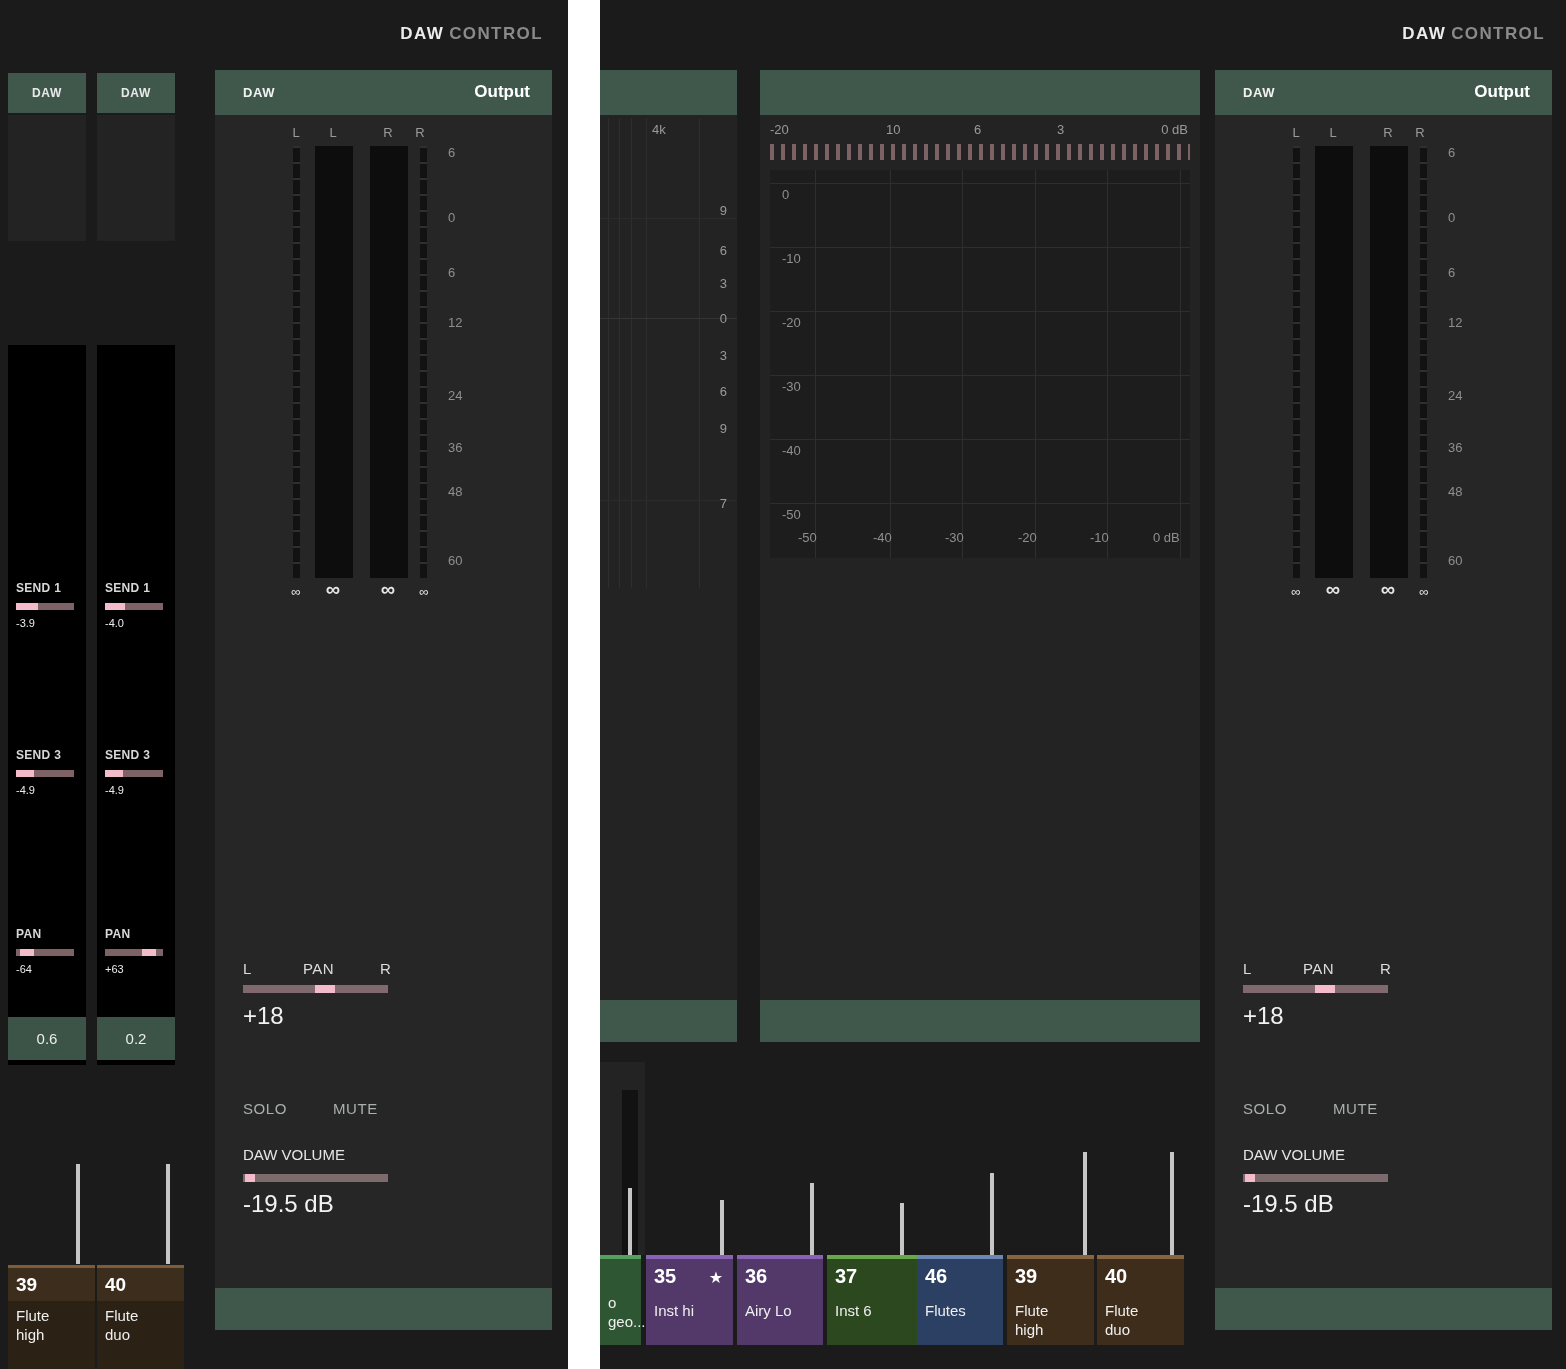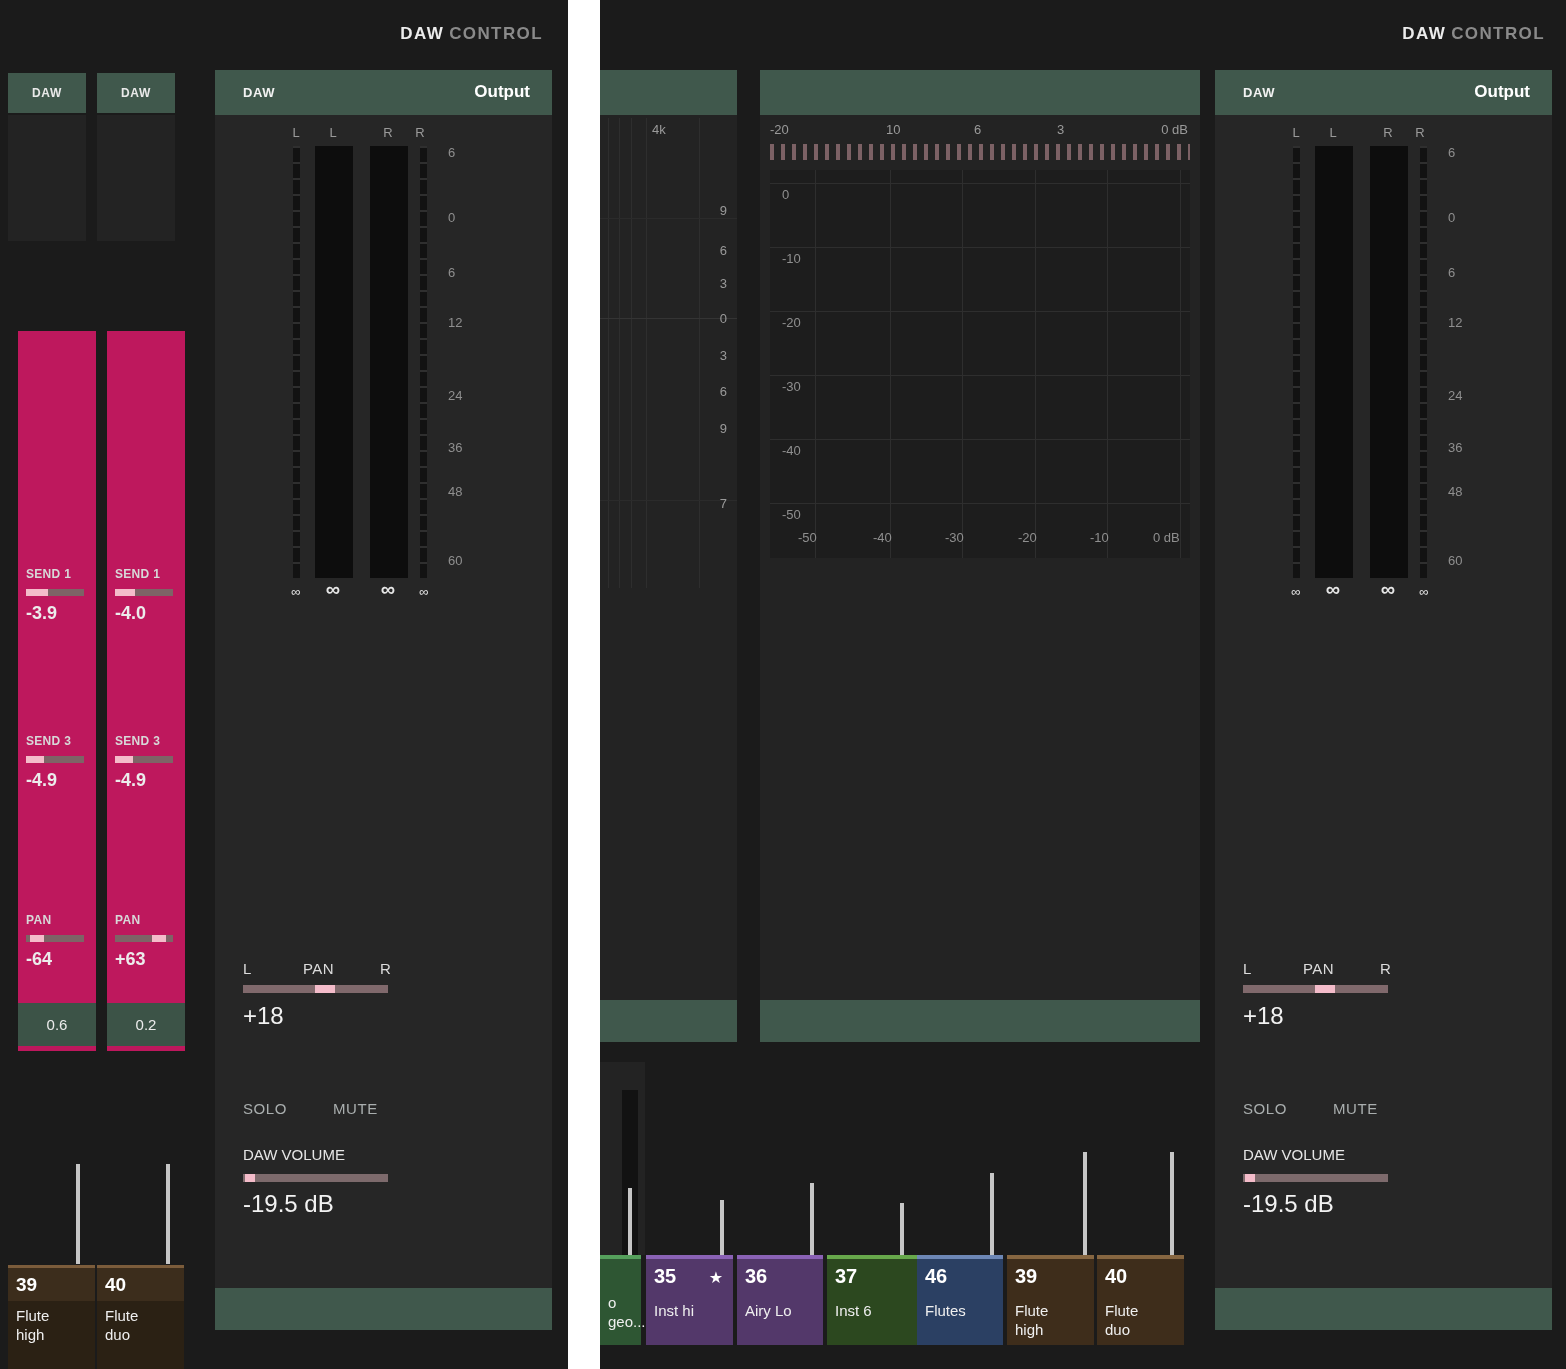--- a/index.html
+++ b/index.html
@@ -12,26 +12,26 @@
   .app-title { position:absolute; top:24px; font-size:17px; font-weight:700; letter-spacing:1.4px; }
   .t-bold { color:#ececec; }
   .t-light { color:#8a8a8a; margin-left:5px; }
 
   
   .strip { position:absolute; top:0; width:78px; }
   .s-header { position:absolute; top:73px; left:0; width:78px; height:40px; background:#40584c;
               color:#e9e9e9; font-size:12px; font-weight:700; letter-spacing:.6px;
               display:flex; align-items:center; justify-content:center; cursor:pointer; }
   .s-box1 { position:absolute; top:115px; left:0; width:78px; height:126px; background:#232323; }
-  .s-main { position:absolute; top:331px; left:0; width:78px; height:720px; background:#be185d;margin-left:10px; }
+  .s-main { position:absolute; top:345px; left:0; width:78px; height:720px; background:#000000; }
   .s-label { position:absolute; left:8px; font-size:12px; font-weight:700; color:#d8d8d8; letter-spacing:.3px; }
   .s-slider { position:absolute; left:8px; width:58px; height:7px; background:#7e6366; }
   .s-fill { height:100%; background:#f4bcca; }
   .s-handle { position:absolute; top:0; width:14px; height:7px; background:#f4bcca; }
-  .s-value { position:absolute; left:8px; font-size:18px; color:#ececec;font-weight:bold; }
+  .s-value { position:absolute; left:8px; font-size:11px; color:#ececec; }
   .s-readout { position:absolute; left:0; top:672px; width:78px; height:43px; background:#3c5347;
                color:#ececec; font-size:15px; display:flex; align-items:center; justify-content:center; }
 
   .fader { position:absolute; width:4px; background:#c6c6c6; }
 
   .tile-left { position:absolute; top:1265px; width:87px; height:104px; background:#2b2114; border-top:3px solid #7b5c3b; }
   .tl-numband { height:33px; background:#3c2d1c; display:flex; align-items:center; padding-left:8px;
                 font-size:19px; font-weight:700; color:#ffffff; }
   .tl-name { padding:5px 8px; font-size:15px; color:#efefef; line-height:19px; }
 

